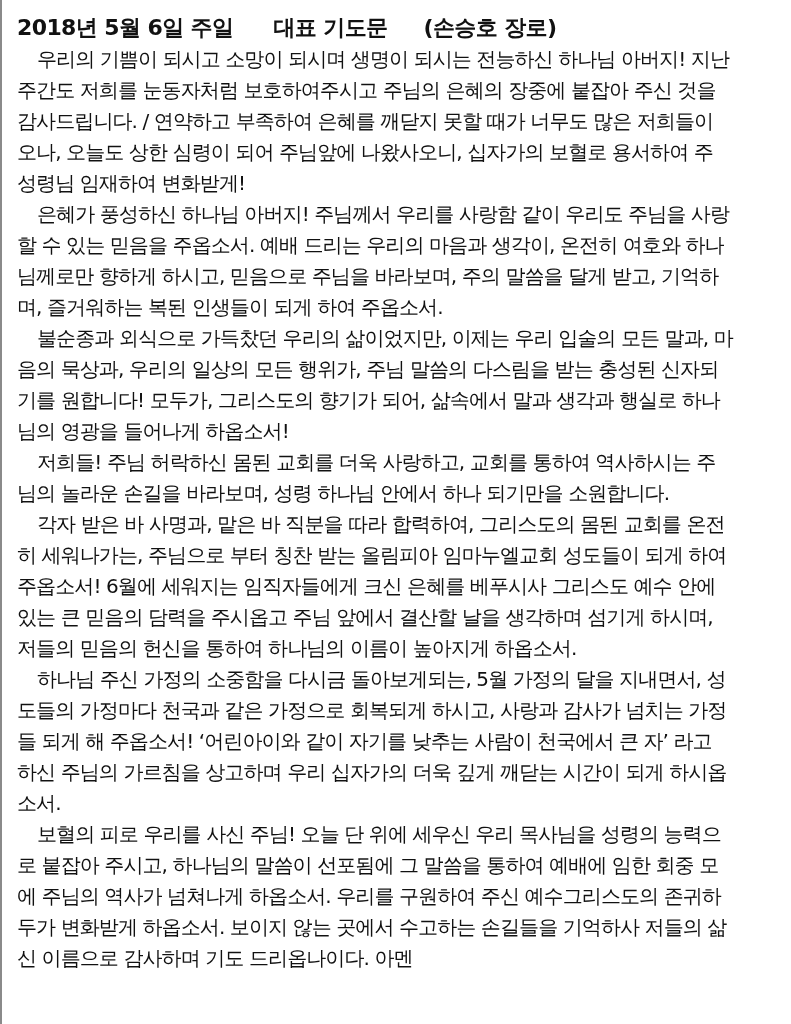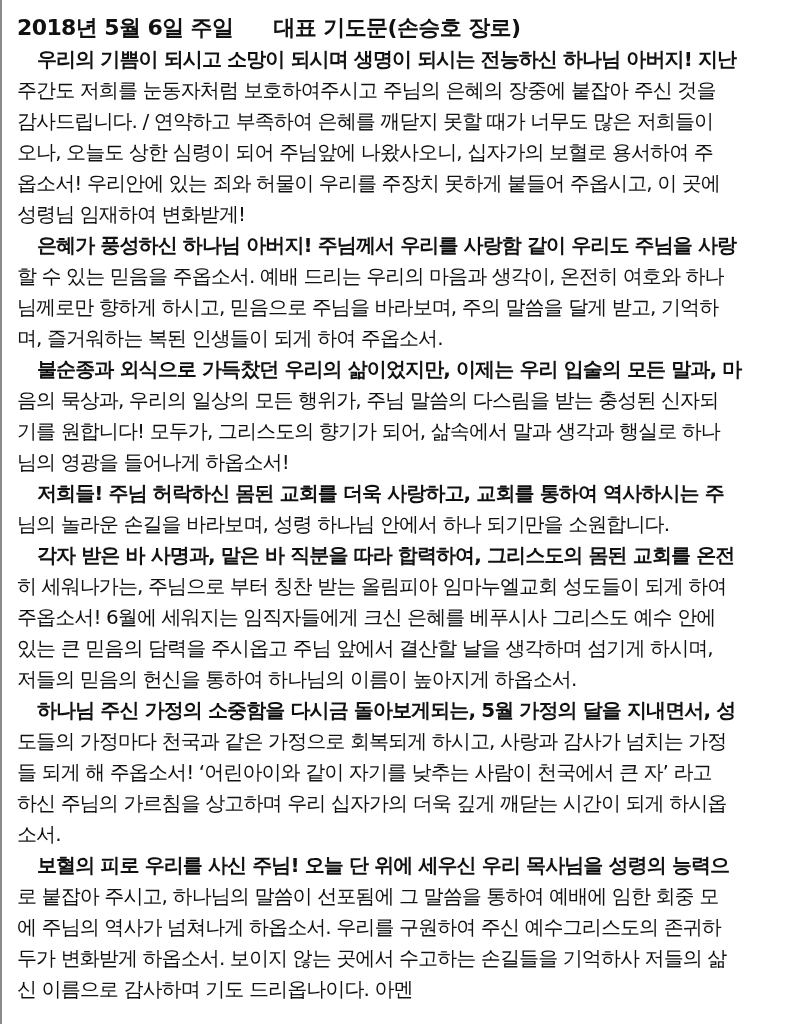--- a/index.html
+++ b/index.html
@@ -36,36 +36,36 @@
       height: 32px;
       font-size: 22px;
       font-weight: bold;
       letter-spacing: -0.6px;
       white-space: nowrap;
       display: flex;
       align-items: center;
     }
     .title-row .t-date { }
     .title-row .t-title { margin-left: 40px; }
-    .title-row .t-author { }
+    .title-row .t-author { margin-left: 36px; }
     .body-text {
       position: absolute;
       top: 44px;
       left: 0;
       width: 760px;
       font-size: 20px;
       letter-spacing: -0.9px;
     }
     .line {
       height: 31px;
       line-height: 31px;
       white-space: nowrap;
       overflow: visible;
     }
-    .indent { padding-left: 20px; font-weight: bold; }
+    .indent { padding-left: 20px; }
   </style>
 </head>
 <body>
 
 <div class="left-rule"></div>
 
 <div class="page">
 
   <div class="title-row">
     <span class="t-date">2018년 5월 6일 주일</span>
@@ -73,21 +73,20 @@
     <span class="t-author">(손승호 장로)</span>
   </div>
 
   <div class="body-text">
 
     <div>
       <div class="line indent">우리의 기쁨이 되시고 소망이 되시며 생명이 되시는 전능하신 하나님 아버지! 지난</div>
       <div class="line">주간도 저희를 눈동자처럼 보호하여주시고 주님의 은혜의 장중에 붙잡아 주신 것을</div>
       <div class="line">감사드립니다. / 연약하고 부족하여 은혜를 깨닫지 못할 때가 너무도 많은 저희들이</div>
       <div class="line">오나, 오늘도 상한 심령이 되어 주님앞에 나왔사오니, 십자가의 보혈로 용서하여 주</div>
-      <div class="line">옵소서! 우리안에 있는 죄와 허물이 우리를 주장치 못하게 붙들어 주옵시고, 이 곳에</div>
       <div class="line">성령님 임재하여 변화받게!</div>
     </div>
 
     <div>
       <div class="line indent">은혜가 풍성하신 하나님 아버지! 주님께서 우리를 사랑함 같이 우리도 주님을 사랑</div>
       <div class="line">할 수 있는 믿음을 주옵소서. 예배 드리는 우리의 마음과 생각이, 온전히 여호와 하나</div>
       <div class="line">님께로만 향하게 하시고, 믿음으로 주님을 바라보며, 주의 말씀을 달게 받고, 기억하</div>
       <div class="line">며, 즐거워하는 복된 인생들이 되게 하여 주옵소서.</div>
     </div>
 

